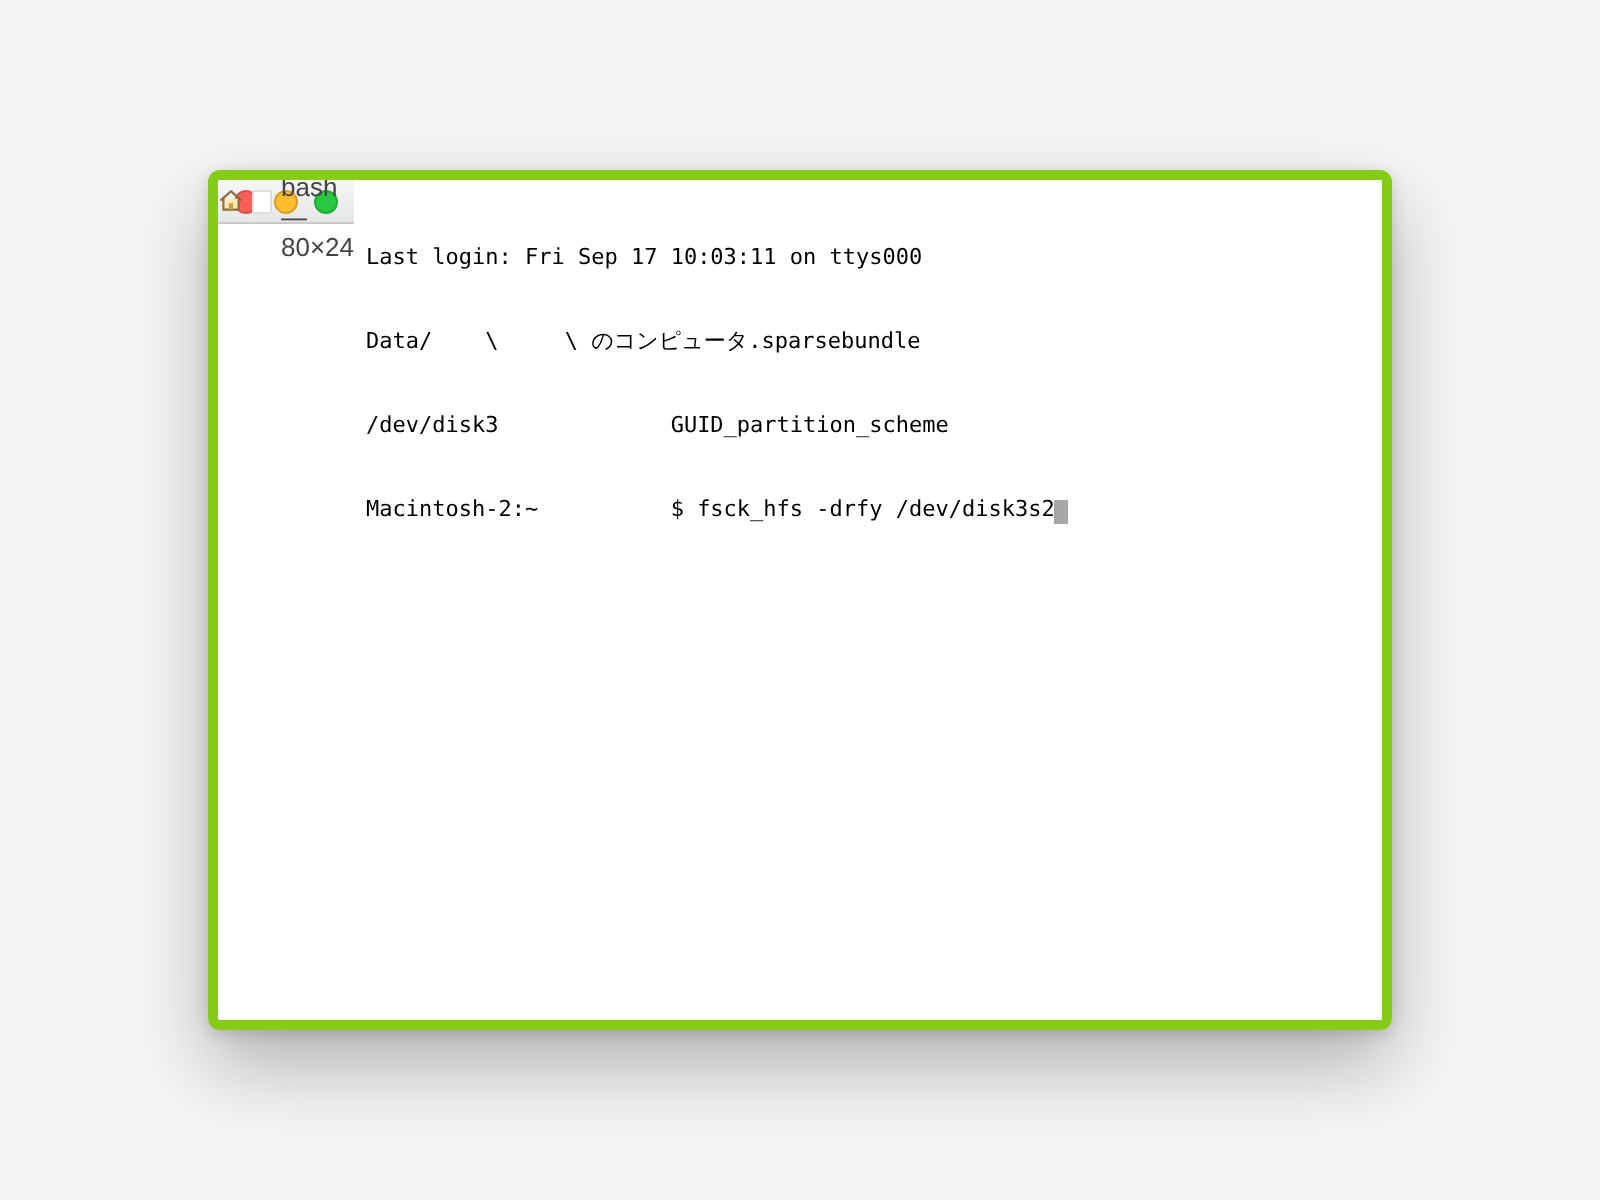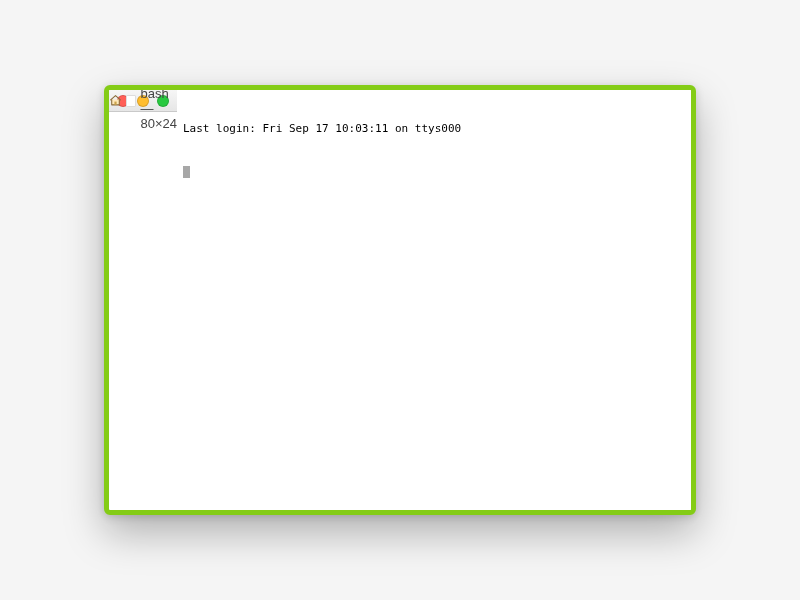--- a/index.html
+++ b/index.html
@@ -105,15 +105,17 @@
           <path d="M5 10 V20 H19 V10" stroke-linecap="round" stroke-linejoin="round" fill="#ffe9b8"></path>
           <rect x="10" y="14" width="4" height="6" fill="#c9a24a" stroke="none"></rect>
         </svg>
       </span>
       <span class="redact"></span>
       <span> — bash — 80×24</span>
     </div>
   </div>
   <div class="terminal-body">
     <div class="line">Last login: Fri Sep 17 10:03:11 on ttys000</div>
-    <div class="line"><span class="cursor"></span></div>
+    <div class="line">Data/    \     \ のコンピュータ.sparsebundle</div>
+    <div class="line">/dev/disk3             GUID_partition_scheme</div>
+    <div class="line"><span>Macintosh-2:~          $ fsck_hfs -drfy /dev/disk3s2</span><span class="cursor"></span></div>
   </div>
 </div>
 
 </body></html>

